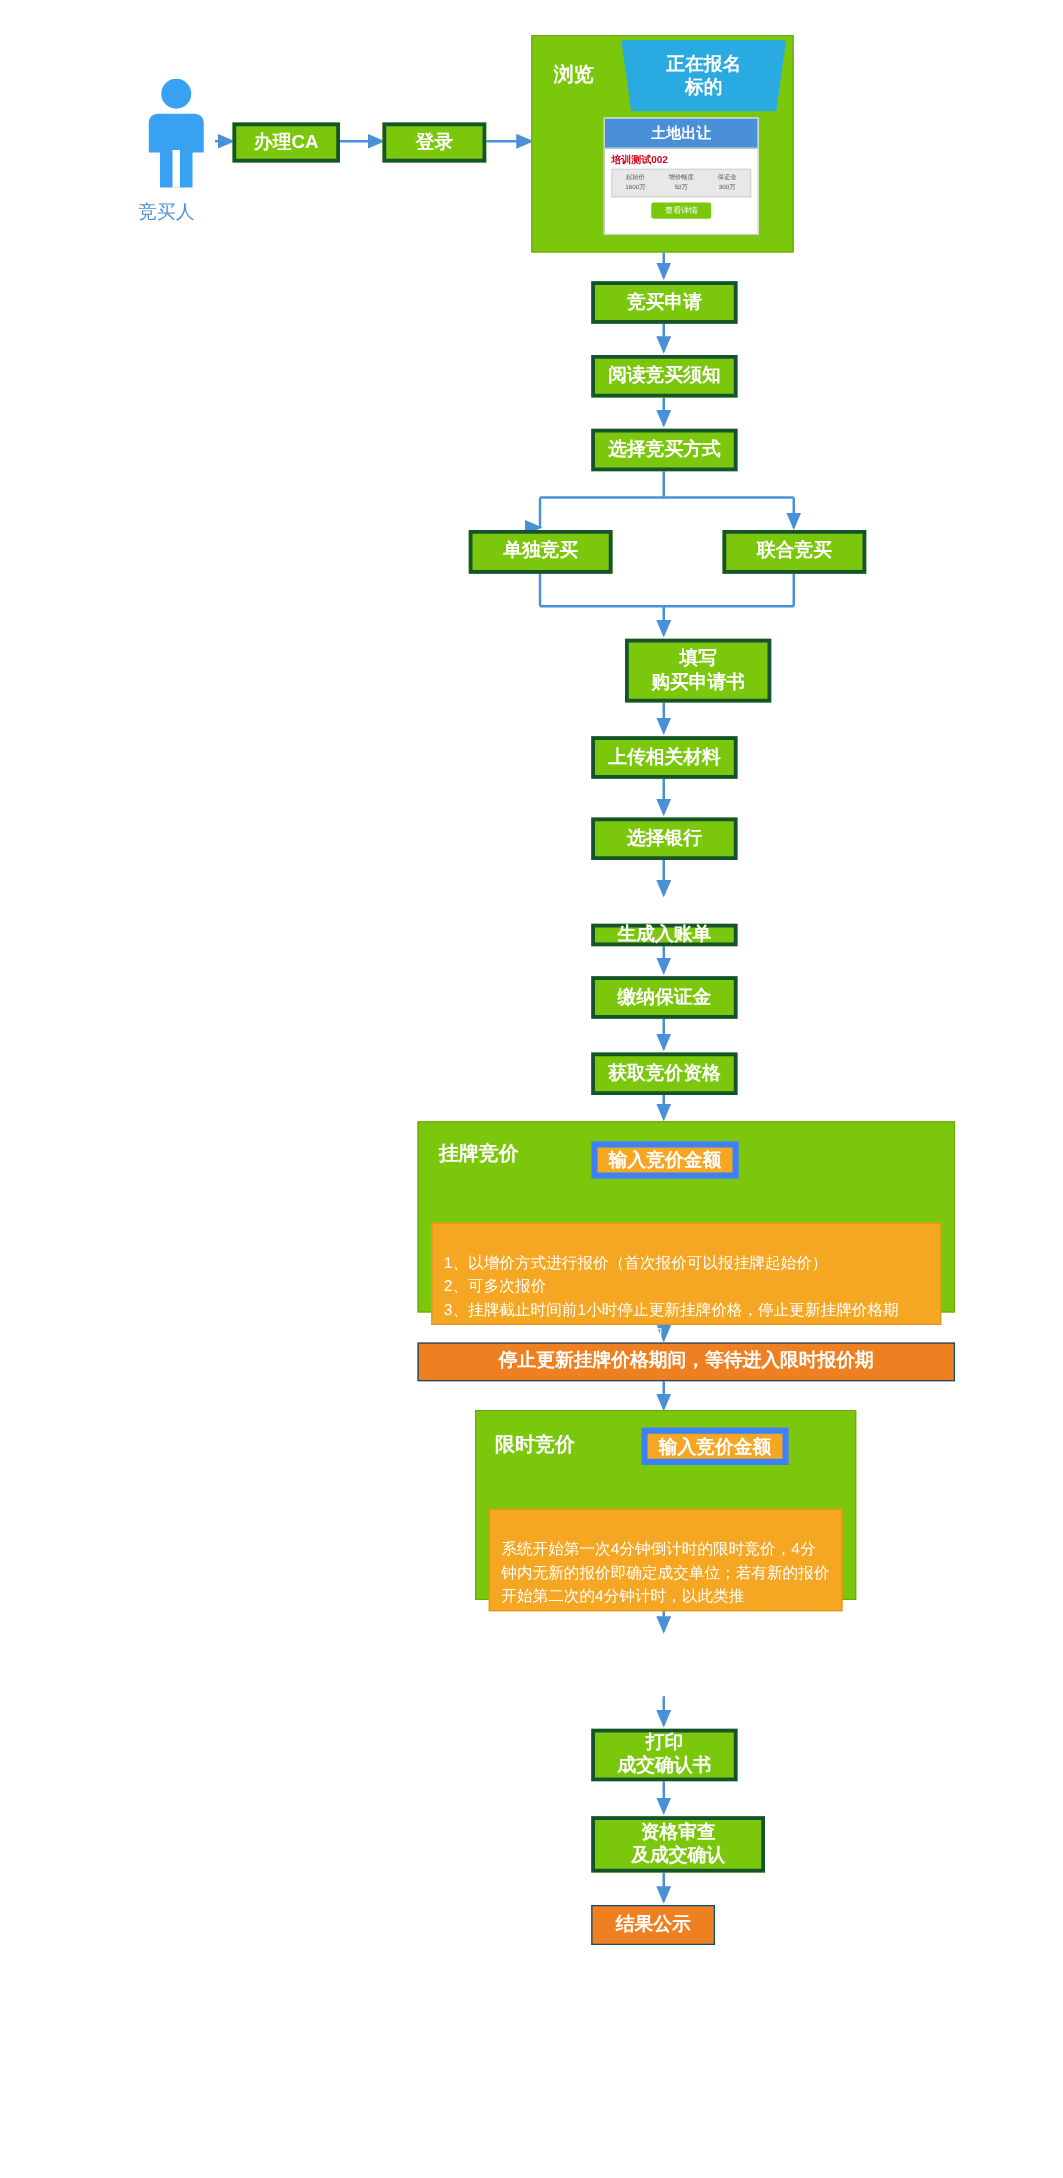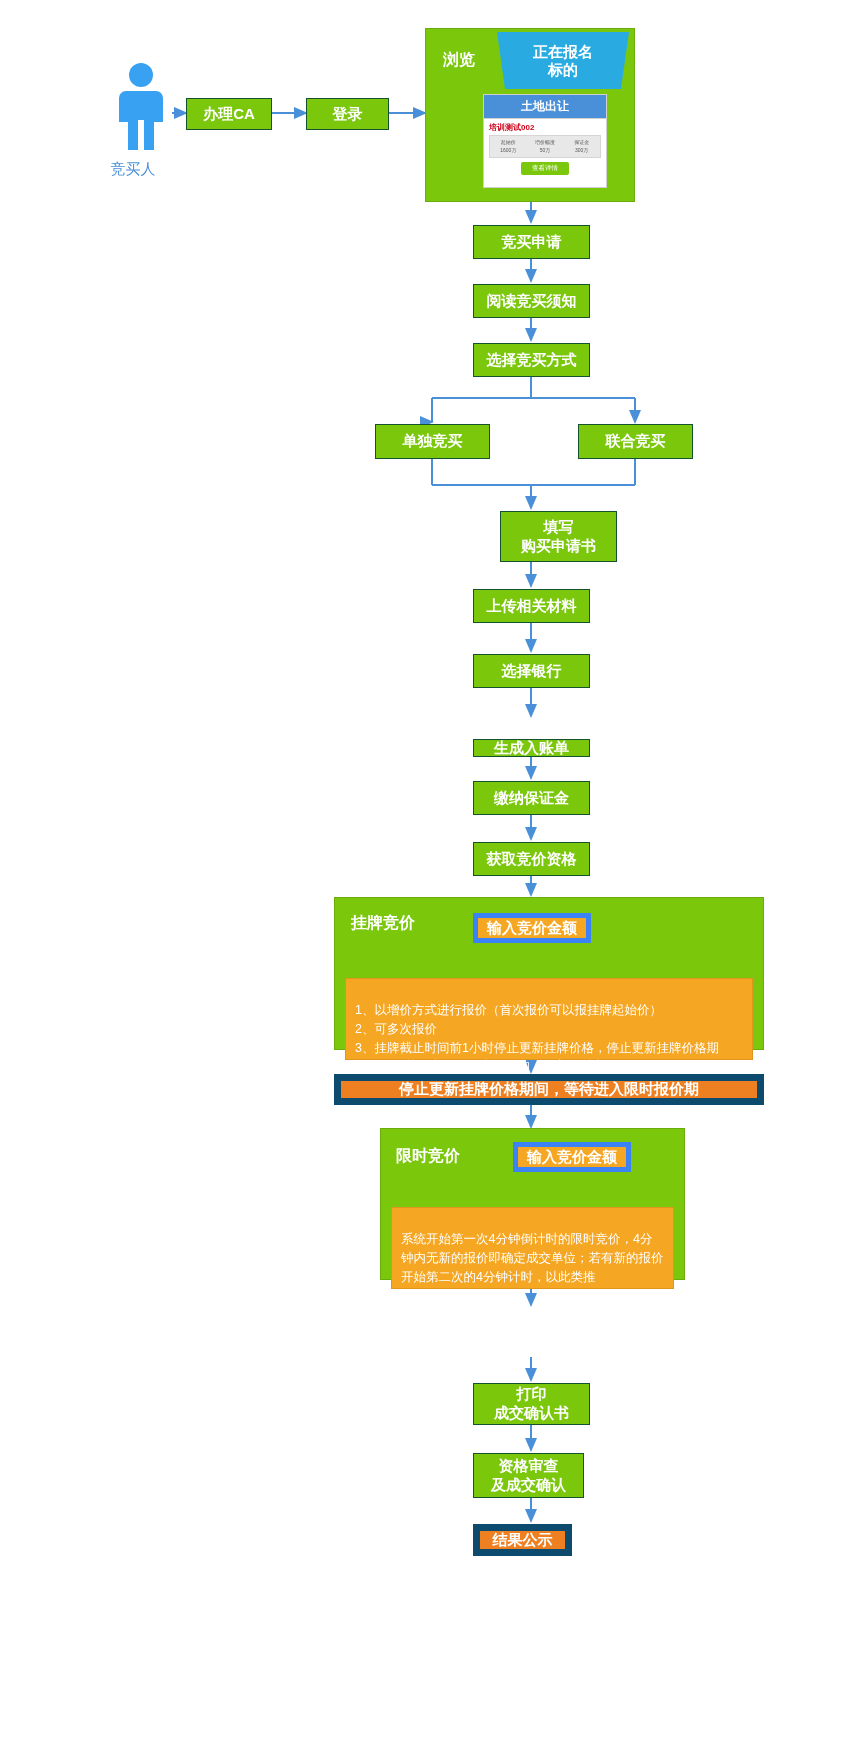--- a/index.html
+++ b/index.html
@@ -27,26 +27,26 @@
     align-items: center;
     justify-content: center;
     text-align: center;
     color: #ffffff;
     font-weight: bold;
     line-height: 1.25;
     white-space: pre-line;
   }
   .green {
     background: #7ac70c;
-    border: 1px solid #14532d;
+    border: 3px solid #14532d;
     font-size: 15px;
   }
   .orange {
     background: #ef8022;
-    border: 7px solid #0c4a6e;
+    border: 1px solid #0c4a6e;
     font-size: 15px;
   }
   .panel {
     position: absolute;
     box-sizing: border-box;
     background: #7ac70c;
     border: 1px solid #6aac0b;
   }
   .panel-title {
     position: absolute;
@@ -275,17 +275,17 @@
 
   <div class="node orange" style="left:334px;top:1074px;width:430px;height:31px;">停止更新挂牌价格期间，等待进入限时报价期</div>
 
   <div class="panel" style="left:380px;top:1128px;width:305px;height:152px;"></div>
   <div class="panel-title" style="left:396px;top:1146px;">限时竞价</div>
   <div class="label-btn" style="left:513px;top:1142px;width:118px;height:30px;">输入竞价金额</div>
   <div class="note-orange" style="left:391px;top:1186px;width:283px;height:82px;">系统开始第一次4分钟倒计时的限时竞价，4分钟内无新的报价即确定成交单位；若有新的报价开始第二次的4分钟计时，以此类推</div>
 
   <div class="node green" style="left:473px;top:1383px;width:117px;height:42px;">打印
 成交确认书</div>
-  <div class="node green" style="left:473px;top:1453px;width:111px;height:45px;">资格审查
+  <div class="node green" style="left:473px;top:1453px;width:139px;height:45px;">资格审查
 及成交确认</div>
   <div class="node orange" style="left:473px;top:1524px;width:99px;height:32px;">结果公示</div>
 
 </div>
 
 </body></html>

